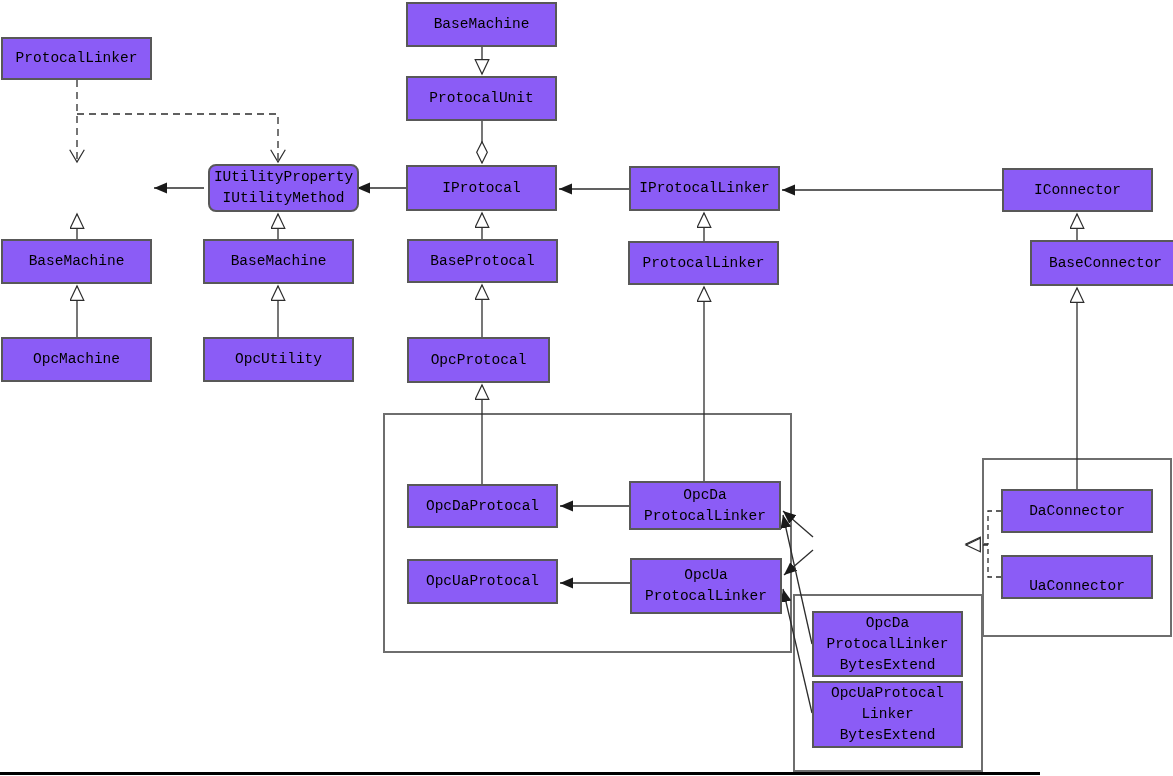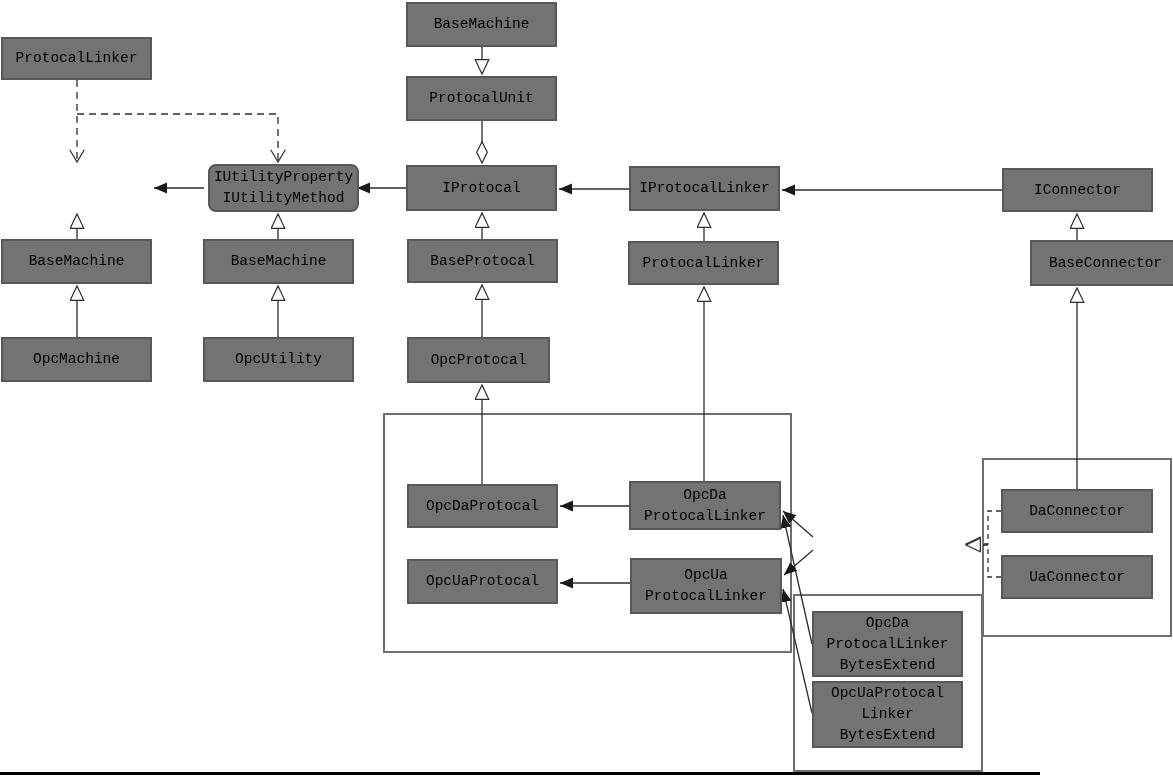--- a/index.html
+++ b/index.html
@@ -9,21 +9,21 @@
   }
   .group{
     position:absolute;border:2px solid #6e6e6e;background:transparent;box-sizing:border-box;
   }
   .edges{position:absolute;left:0;top:0;}
   .edge{fill:none;stroke:#2d2d2d;stroke-width:1.3px;}
   .edge-dependency,.edge-realization{stroke-dasharray:7 5;}
   .edge-realization{stroke-dasharray:5 4;}
   .box{
     position:absolute;display:flex;flex-direction:column;justify-content:center;align-items:center;
-    background:#737373;border:2px solid #585858;box-sizing:border-box;
+    background:#8b5cf6;border:2px solid #585858;box-sizing:border-box;
     color:#000000;font-size:14.5px;line-height:21px;text-align:center;white-space:nowrap;
   }
   .box-line{display:block;}
   .screen-edge{position:absolute;background:#000000;}
 </style>
 </head>
 <body>
 
 <div class="stage" style="width: 1173px; height: 776px;">
     <div class="group" style="left: 383px; top: 413px; width: 409px; height: 240px;"></div>
@@ -131,21 +131,21 @@
     <div class="box" style="left: 407px; top: 559px; width: 151px; height: 45px;">
       <span class="box-line">OpcUaProtocal</span>
     </div>
     <div class="box" style="left: 630px; top: 558px; width: 152px; height: 56px;">
       <span class="box-line">OpcUa</span>
       <span class="box-line">ProtocalLinker</span>
     </div>
     <div class="box" style="left: 1001px; top: 489px; width: 152px; height: 44px;">
       <span class="box-line">DaConnector</span>
     </div>
-    <div class="box" style="left: 1001px; top: 555px; width: 152px; height: 44px;">
+    <div class="box" style="left: 1001px; top: 555px; width: 152px; height: 44px; justify-content: flex-end;">
       <span class="box-line">UaConnector</span>
     </div>
     <div class="box" style="left: 812px; top: 611px; width: 151px; height: 66px;">
       <span class="box-line">OpcDa</span>
       <span class="box-line">ProtocalLinker</span>
       <span class="box-line">BytesExtend</span>
     </div>
     <div class="box" style="left: 812px; top: 681px; width: 151px; height: 67px;">
       <span class="box-line">OpcUaProtocal</span>
       <span class="box-line">Linker</span>

